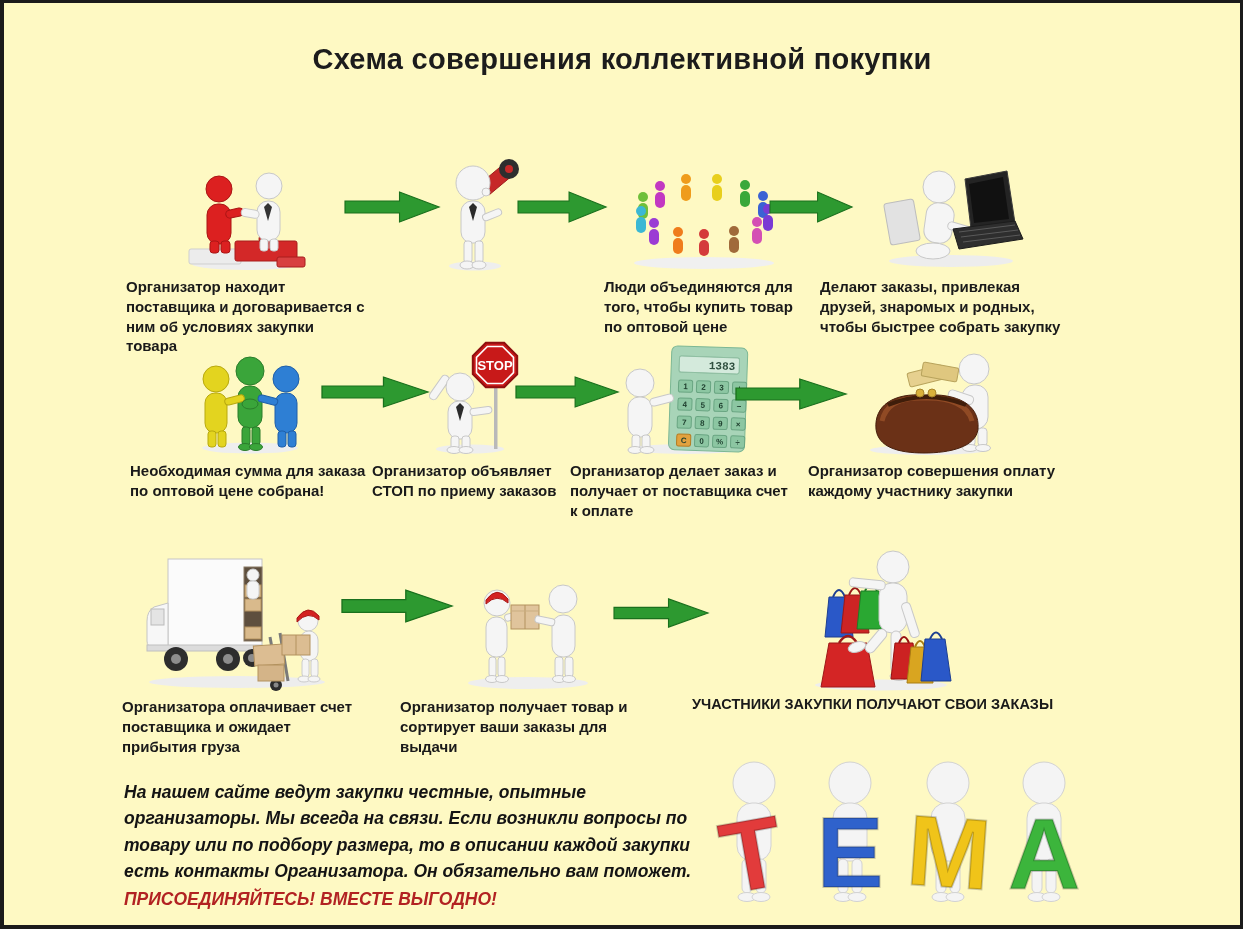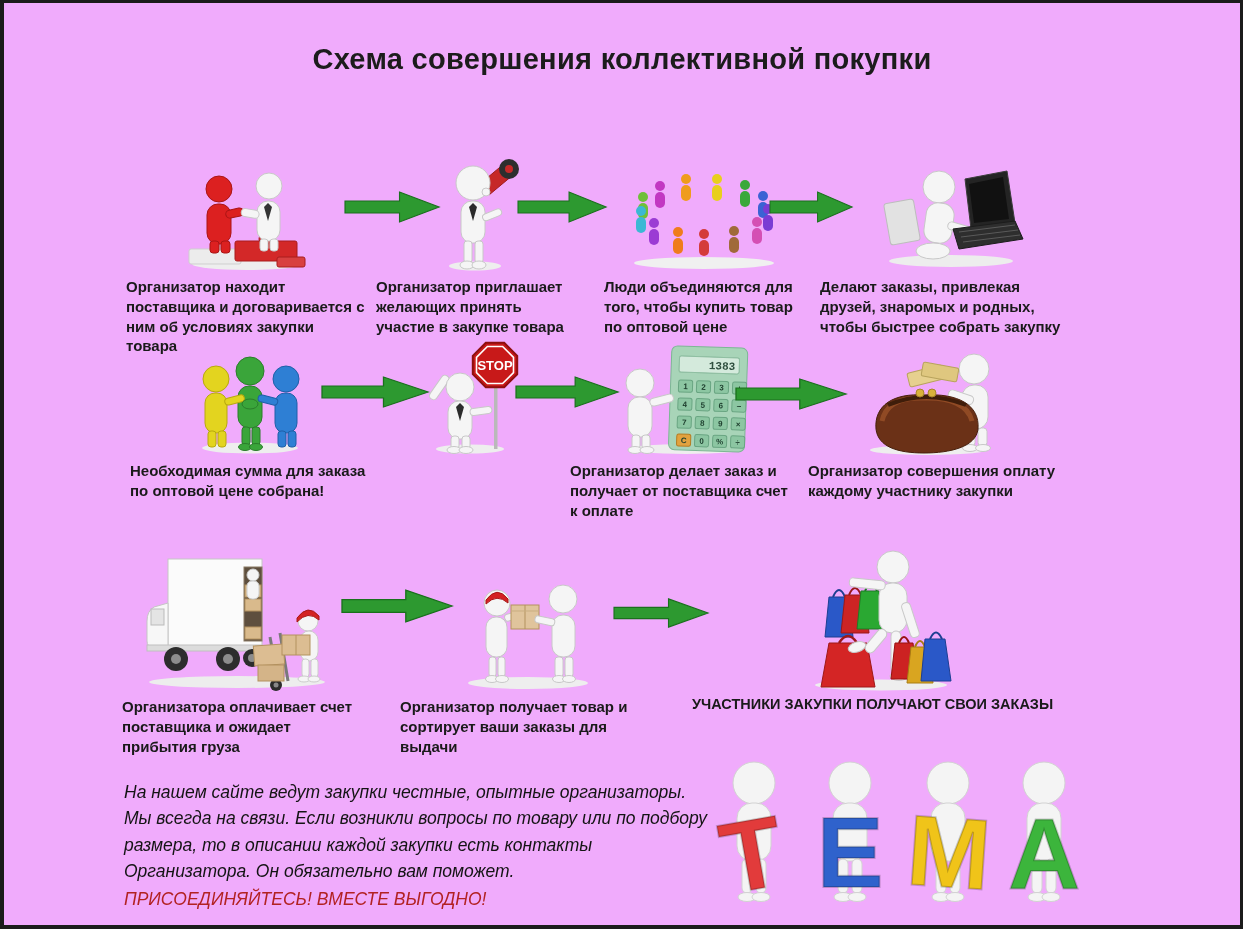--- a/index.html
+++ b/index.html
@@ -1,17 +1,17 @@
 <!DOCTYPE html>
 <html><head>
 <meta charset="utf-8">
 <style>
   html,body{margin:0;padding:0;background:#fff;}
   .canvas{
-    position:relative;width:1243px;height:929px;background:#f0abfc;overflow:hidden;
+    position:relative;width:1243px;height:929px;background:#fef9c3;overflow:hidden;
     border-left:4px solid #1b1b1b;border-right:3px solid #1b1b1b;
     border-top:3px solid #1b1b1b;border-bottom:4px solid #1b1b1b;
     box-sizing:border-box;
     font-family:"Liberation Sans",sans-serif;color:#1a1a1a;
   }
   .title{
     position:absolute;top:40px;left:0;width:100%;text-align:center;
     font-size:29px;font-weight:600;color:#1c1c1c;letter-spacing:.3px;
   }
   .cell{position:absolute;display:flex;flex-direction:column;}
@@ -37,21 +37,21 @@
   .a5{left:512px;top:372px;width:102px;height:34px;}
   .a6{left:732px;top:374px;width:110px;height:34px;}
   
   .s9{left:118px;top:538px;width:244px;}  .s9 .iconbox{height:150px;}
   .s10{left:396px;top:538px;width:256px;} .s10 .iconbox{height:150px;}
   .s11{left:688px;top:538px;width:362px;} .s11 .iconbox{height:150px;}
   .a7{left:338px;top:585px;width:110px;height:36px;}
   .a8{left:610px;top:594px;width:94px;height:32px;}
   
   .footer{position:absolute;left:120px;top:776px;width:585px;
-    font-size:17.5px;font-weight:normal;font-style:italic;line-height:1.5;color:#141414;}
+    font-size:17.5px;font-weight:bold;font-style:italic;line-height:1.5;color:#141414;}
   .footer .cta{margin-top:2px;}
   .logo{position:absolute;left:696px;top:744px;width:388px;height:168px;}
   .logo svg{width:100%;height:100%;display:block;}
   svg{overflow:visible;}
   text.btn{font-size:8px;font-weight:bold;fill:#1d3d2d;font-family:"Liberation Sans",sans-serif;}
 </style>
 </head>
 <body>
 
 <div class="canvas">
@@ -106,21 +106,20 @@
           <rect x="28" y="44" width="24" height="42" rx="11"></rect>
           <rect x="50" y="58" width="20" height="7" rx="3.5" transform="rotate(-22 50 62)"></rect>
           <rect x="31" y="84" width="8" height="22" rx="3"></rect>
           <rect x="42" y="84" width="8" height="22" rx="3"></rect>
           <ellipse cx="34" cy="108" rx="7" ry="4"></ellipse>
           <ellipse cx="46" cy="108" rx="7" ry="4"></ellipse>
         </g>
         <polygon points="40,46 44,50 40,64 36,50" fill="#2b2b2b"></polygon>
       </svg>
     </div>
-    <div class="caption">Организатор приглашает желающих принять участие в закупке товара</div>
   </div>
 
   <div class="arrow a2">
     <svg viewBox="0 0 100 34" preserveAspectRatio="none">
         <polygon points="0,11 58,11 58,2 100,17 58,32 58,23 0,23" stroke="#1a701d" stroke-width="1.2" fill="#2d9930"></polygon>
       </svg>
   </div>
 
   <div class="cell s3">
     <div class="iconbox">
@@ -267,20 +266,21 @@
           <rect x="24" y="64" width="24" height="38" rx="11"></rect>
           <rect x="46" y="72" width="22" height="7" rx="3.5" transform="rotate(-8 46 75)"></rect>
           <rect x="27" y="99" width="8" height="13" rx="3"></rect>
           <rect x="38" y="99" width="8" height="13" rx="3"></rect>
           <ellipse cx="30" cy="113" rx="7" ry="3.5"></ellipse>
           <ellipse cx="42" cy="113" rx="7" ry="3.5"></ellipse>
         </g>
         <polygon points="36,66 40,70 36,84 32,70" fill="#2b2b2b"></polygon>
       </svg>
     </div>
+    <div class="caption">Организатор объявляет СТОП по приему заказов</div>
   </div>
 
   <div class="arrow a5">
     <svg viewBox="0 0 100 34" preserveAspectRatio="none">
         <polygon points="0,11 58,11 58,2 100,17 58,32 58,23 0,23" stroke="#1a701d" stroke-width="1.2" fill="#2d9930"></polygon>
       </svg>
   </div>
 
   <div class="cell s7">
     <div class="iconbox">

